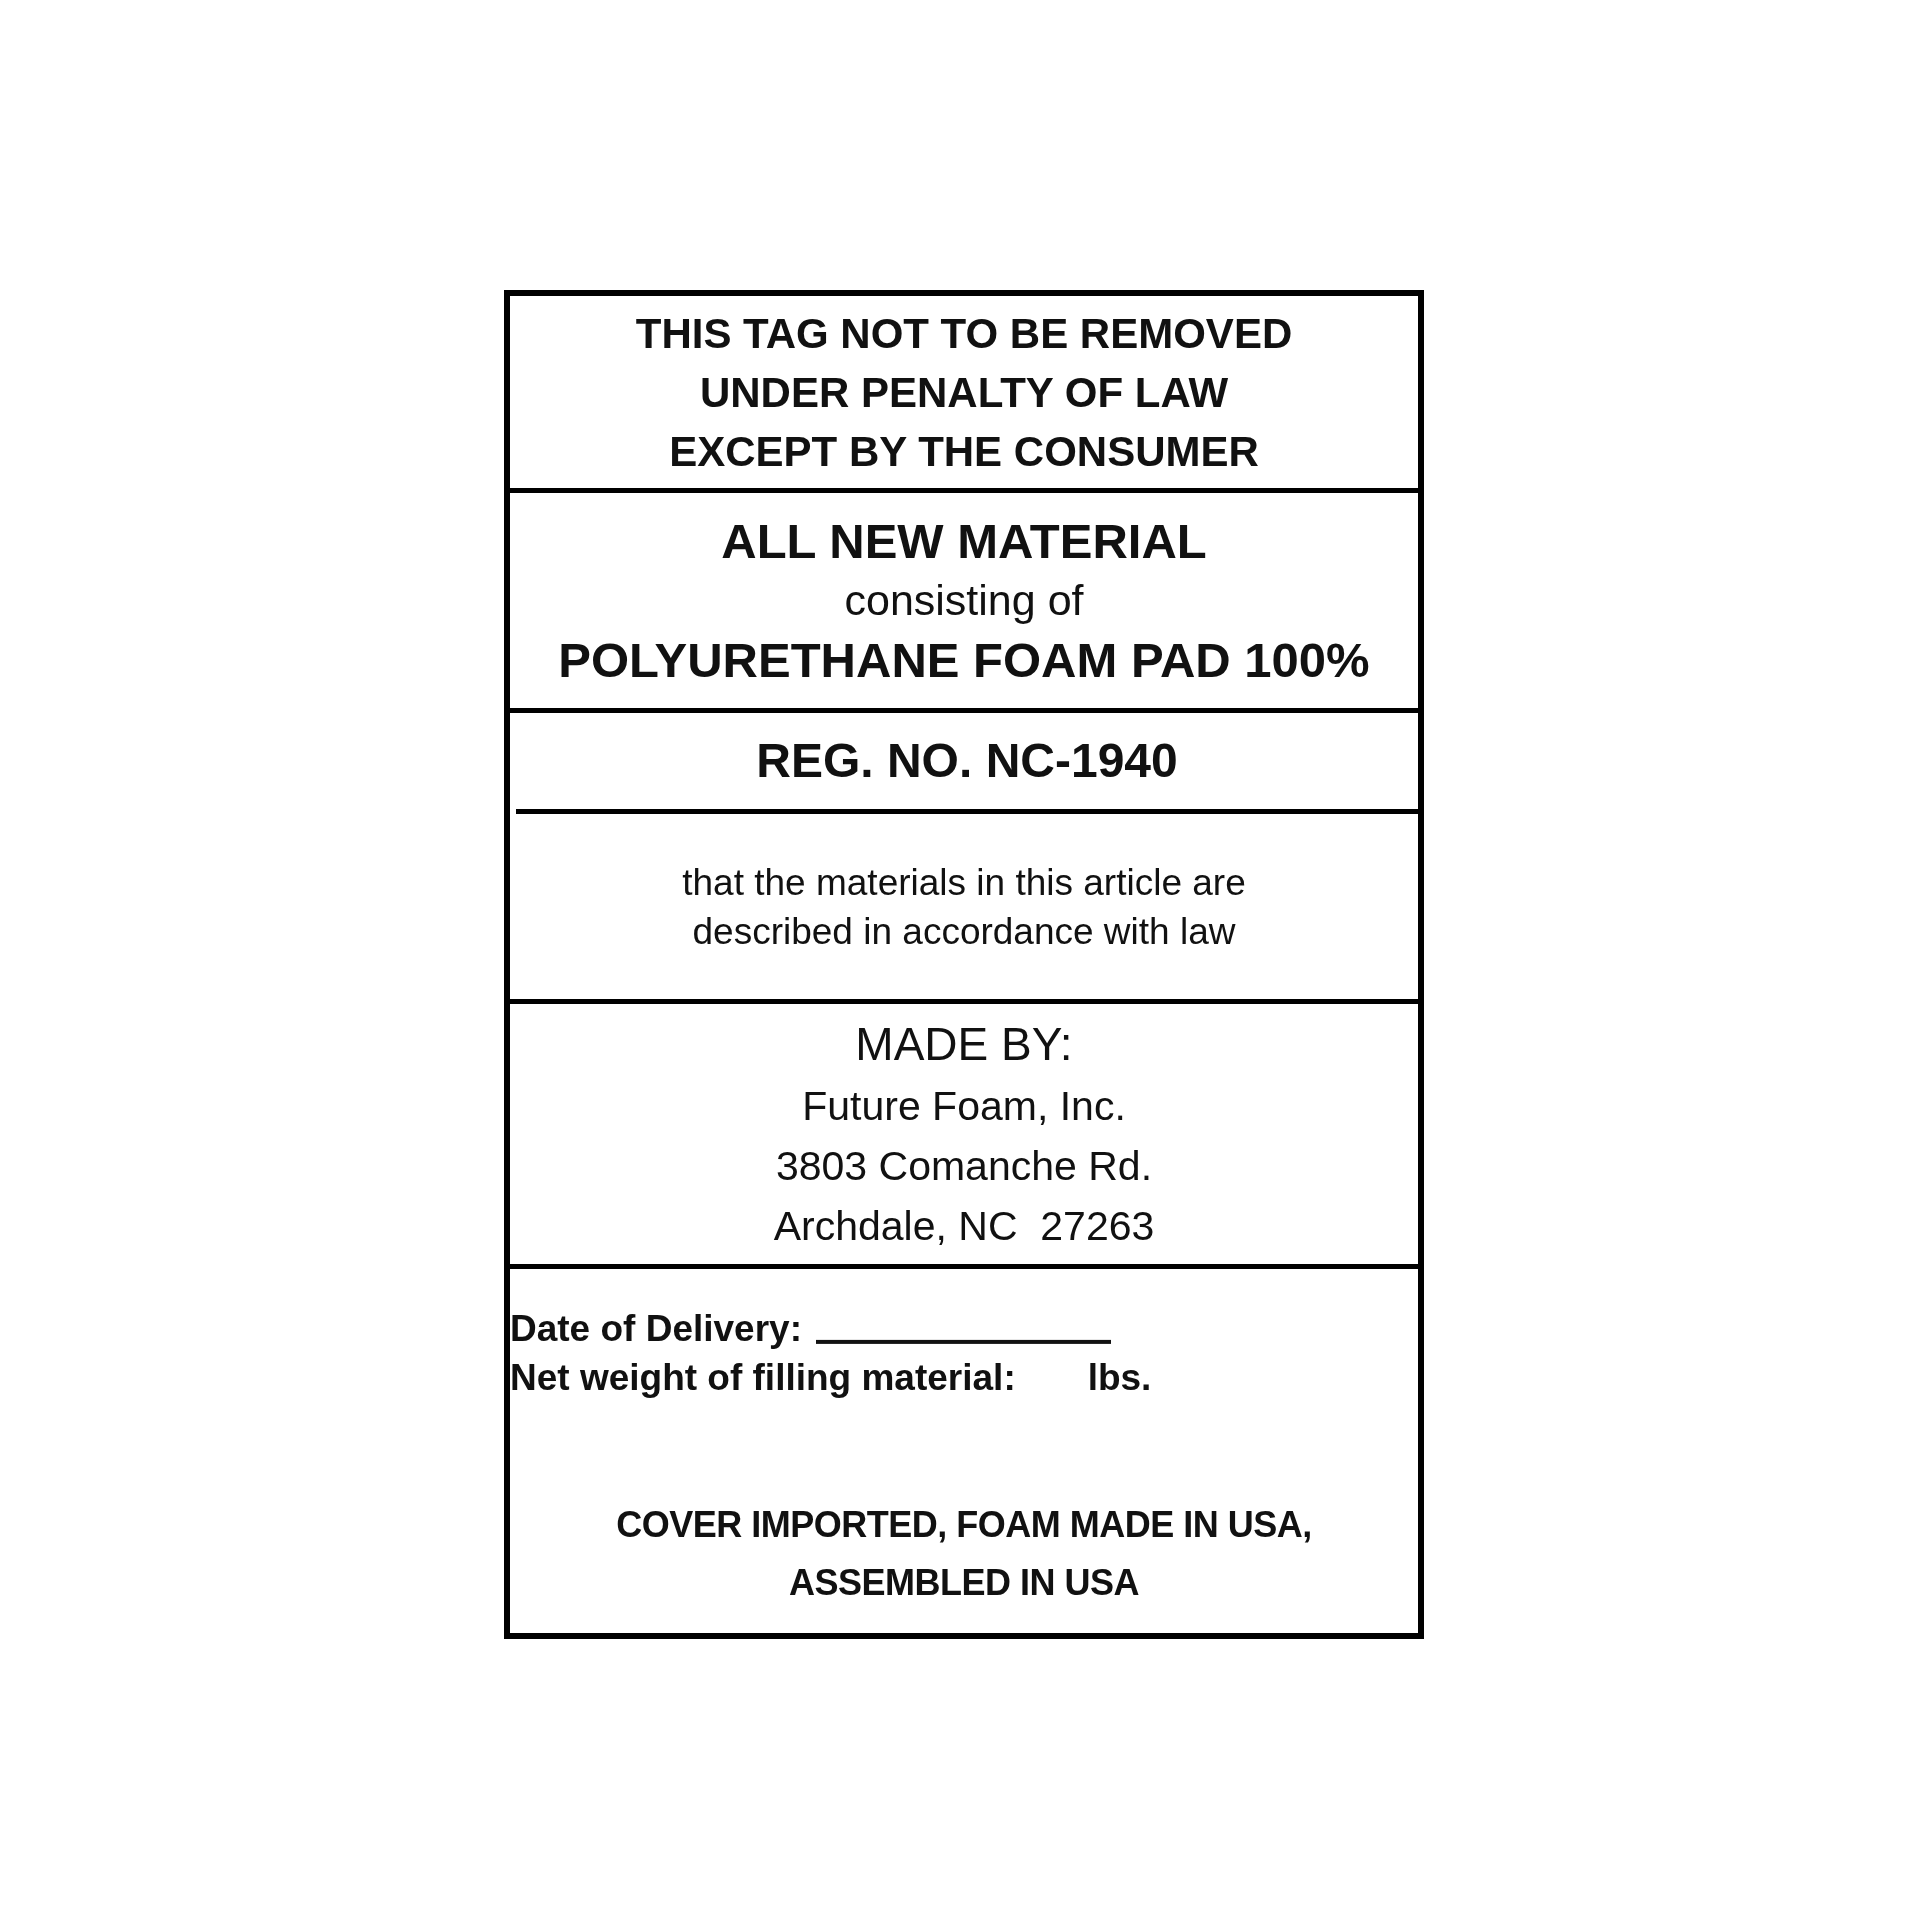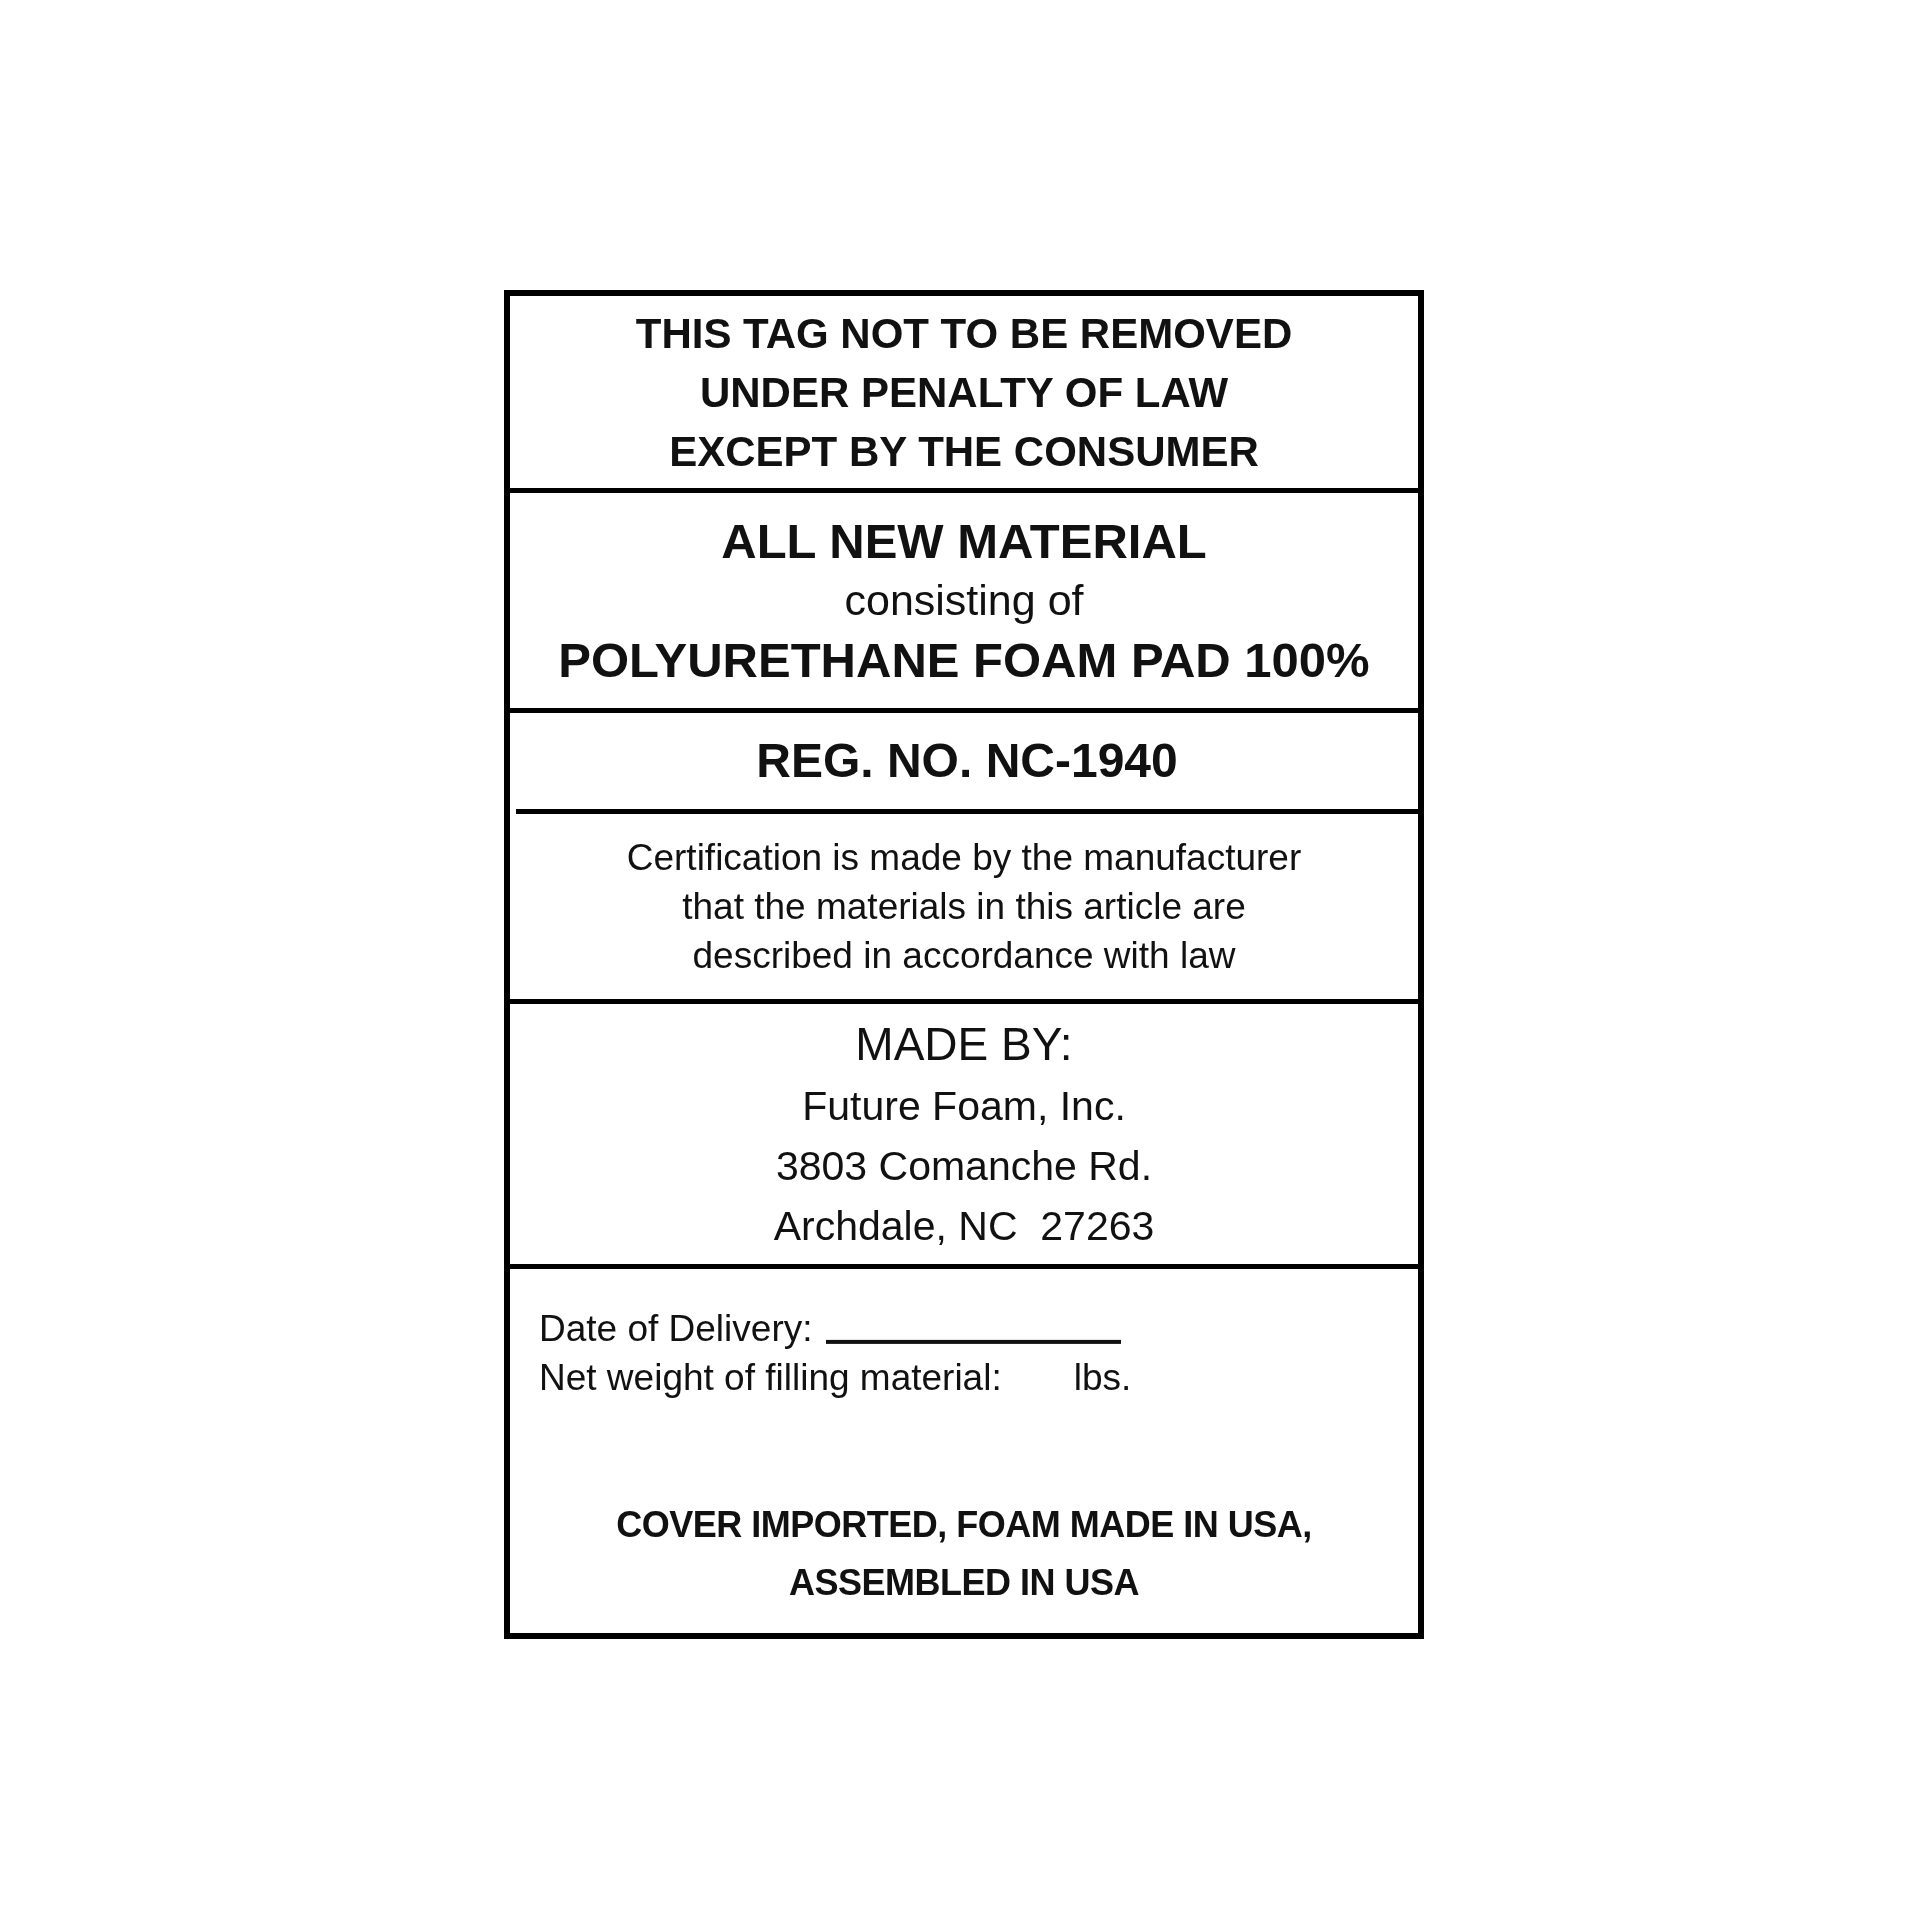--- a/index.html
+++ b/index.html
@@ -56,22 +56,22 @@
   .s1-line   { font-weight: bold; font-size: 42px; line-height: 59px; white-space: nowrap; }
   .s2-line-lg{ font-weight: bold; font-size: 49px; line-height: 62px; white-space: nowrap; }
   .s2-line-sm{ font-weight: normal; font-size: 43px; line-height: 57px; white-space: nowrap; }
   .s3-line   { font-weight: bold; font-size: 48px; line-height: 54px; white-space: nowrap; }
   .s4-line   { font-weight: normal; font-size: 37px; line-height: 49px; white-space: nowrap; }
   .s5-head   { font-weight: normal; font-size: 46px; line-height: 64px; white-space: nowrap; }
   .s5-line   { font-weight: normal; font-size: 41px; line-height: 60px; white-space: nowrap; }
   .s6-row {
     font-size: 37px;
     line-height: 49px;
-    padding-left: 29px;
     white-space: nowrap;
+    font-weight: bold;
   }
   .blank-line {
     display: inline-block;
     width: 295px;
     height: 9.7px;
     margin-left: 13.5px;
     border-bottom: 4.8px solid #111111;
     transform: translateY(2.9px);
   }
   .s6-origin-block {
@@ -103,21 +103,20 @@
       <div class="s2-line-lg">ALL NEW MATERIAL</div>
       <div class="s2-line-sm">consisting of</div>
       <div class="s2-line-lg">POLYURETHANE FOAM PAD 100%</div>
     </div>
 
     <div class="section sec-registration">
       <div class="s3-line">REG. NO. NC-1940</div>
     </div>
 
     <div class="section sec-certification">
-      <div class="s4-line">Certification is made by the manufacturer</div>
       <div class="s4-line">that the materials in this article are</div>
       <div class="s4-line">described in accordance with law</div>
     </div>
 
     <div class="section sec-madeby">
       <div class="s5-head">MADE BY:</div>
       <div class="s5-line">Future Foam, Inc.</div>
       <div class="s5-line">3803 Comanche Rd.</div>
       <div class="s5-line">Archdale, NC&nbsp; 27263</div>
     </div>

